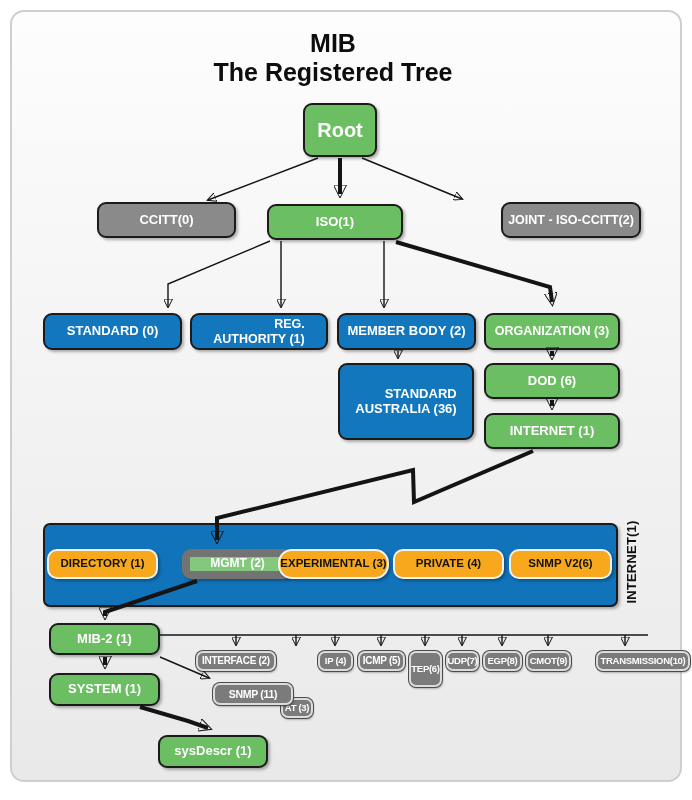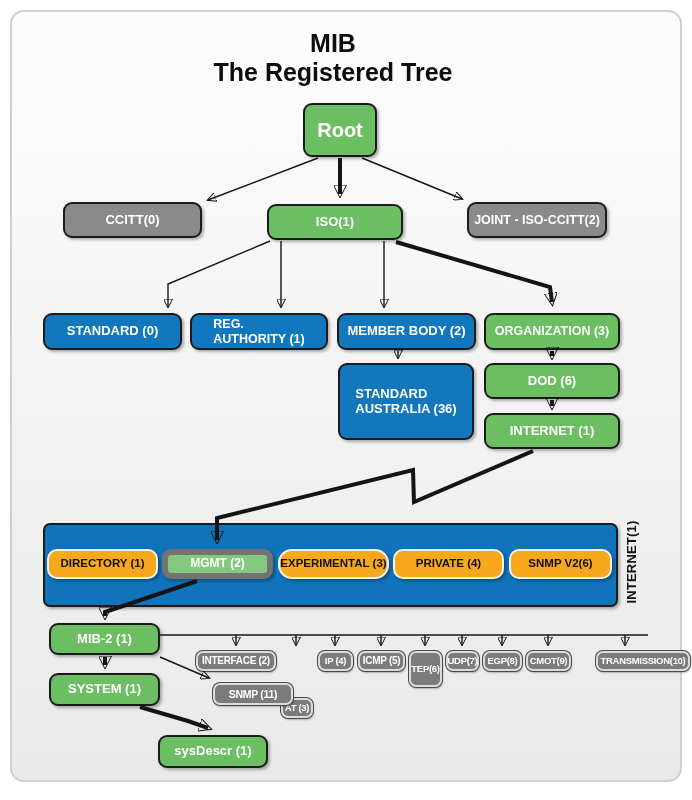--- a/index.html
+++ b/index.html
@@ -4,28 +4,28 @@
 <style>
   html,body{margin:0;padding:0;background:#ffffff;}
   #stage{position:relative;width:692px;height:800px;background:#ffffff;
          font-family:"Liberation Sans", sans-serif;overflow:hidden;}
   #card{position:absolute;left:10px;top:10px;width:668px;height:768px;
         border:2px solid #cfcfcf;border-radius:14px;
         background:linear-gradient(180deg,#fdfdfd 0%,#f6f6f6 35%,#e9e9e9 100%);}
   .title{position:absolute;left:0;top:22px;width:666px;text-align:center;
          font-weight:bold;font-size:25px;line-height:29px;color:#0d0d0d;margin-top:7px;}
   .node{position:absolute;display:flex;align-items:center;justify-content:center;
-        font-weight:bold;text-align:left;box-sizing:border-box;
+        font-weight:bold;text-align:right;box-sizing:border-box;
         border:2px solid #1b1b1b;border-radius:9px;color:#ffffff;
         white-space:pre-line;box-shadow:2px 2px 3px rgba(0,0,0,0.30);
         font-size:13px;line-height:1.15;}
   .green{background:#6cbe63;}
-  .greenlight{background:#83c87c;border:6px solid #737373;}
+  .greenlight{background:#83c87c;border:8px solid #737373;margin-left:20px;}
   .blue{background:#1277bd;}
-  .gray{background:#8a8a8a;}
+  .gray{background:#8a8a8a;margin-left:34px;}
   .orange{background:#f8a81d;color:#111111;border:2px solid #f2f2f2;border-radius:10px;font-size:11.5px;}
   .graysm{background:#7b7b7b;border:2px solid #dcdcdc;border-radius:7px;
           box-shadow:0 0 0 1px #4a4a4a,1px 2px 2px rgba(0,0,0,0.25);
           font-size:10px;letter-spacing:-0.3px;white-space:nowrap;}
   .bigblue{position:absolute;left:43px;top:523px;width:575px;height:84px;
            background:#1173ba;border:2px solid #1b1b1b;border-radius:7px;
            box-sizing:border-box;box-shadow:2px 2px 3px rgba(0,0,0,0.30);}
   .vlabel{position:absolute;left:576px;top:554px;width:112px;height:16px;
           transform:rotate(-90deg);text-align:center;font-weight:bold;
           font-size:13px;color:#111111;letter-spacing:0.2px;}

